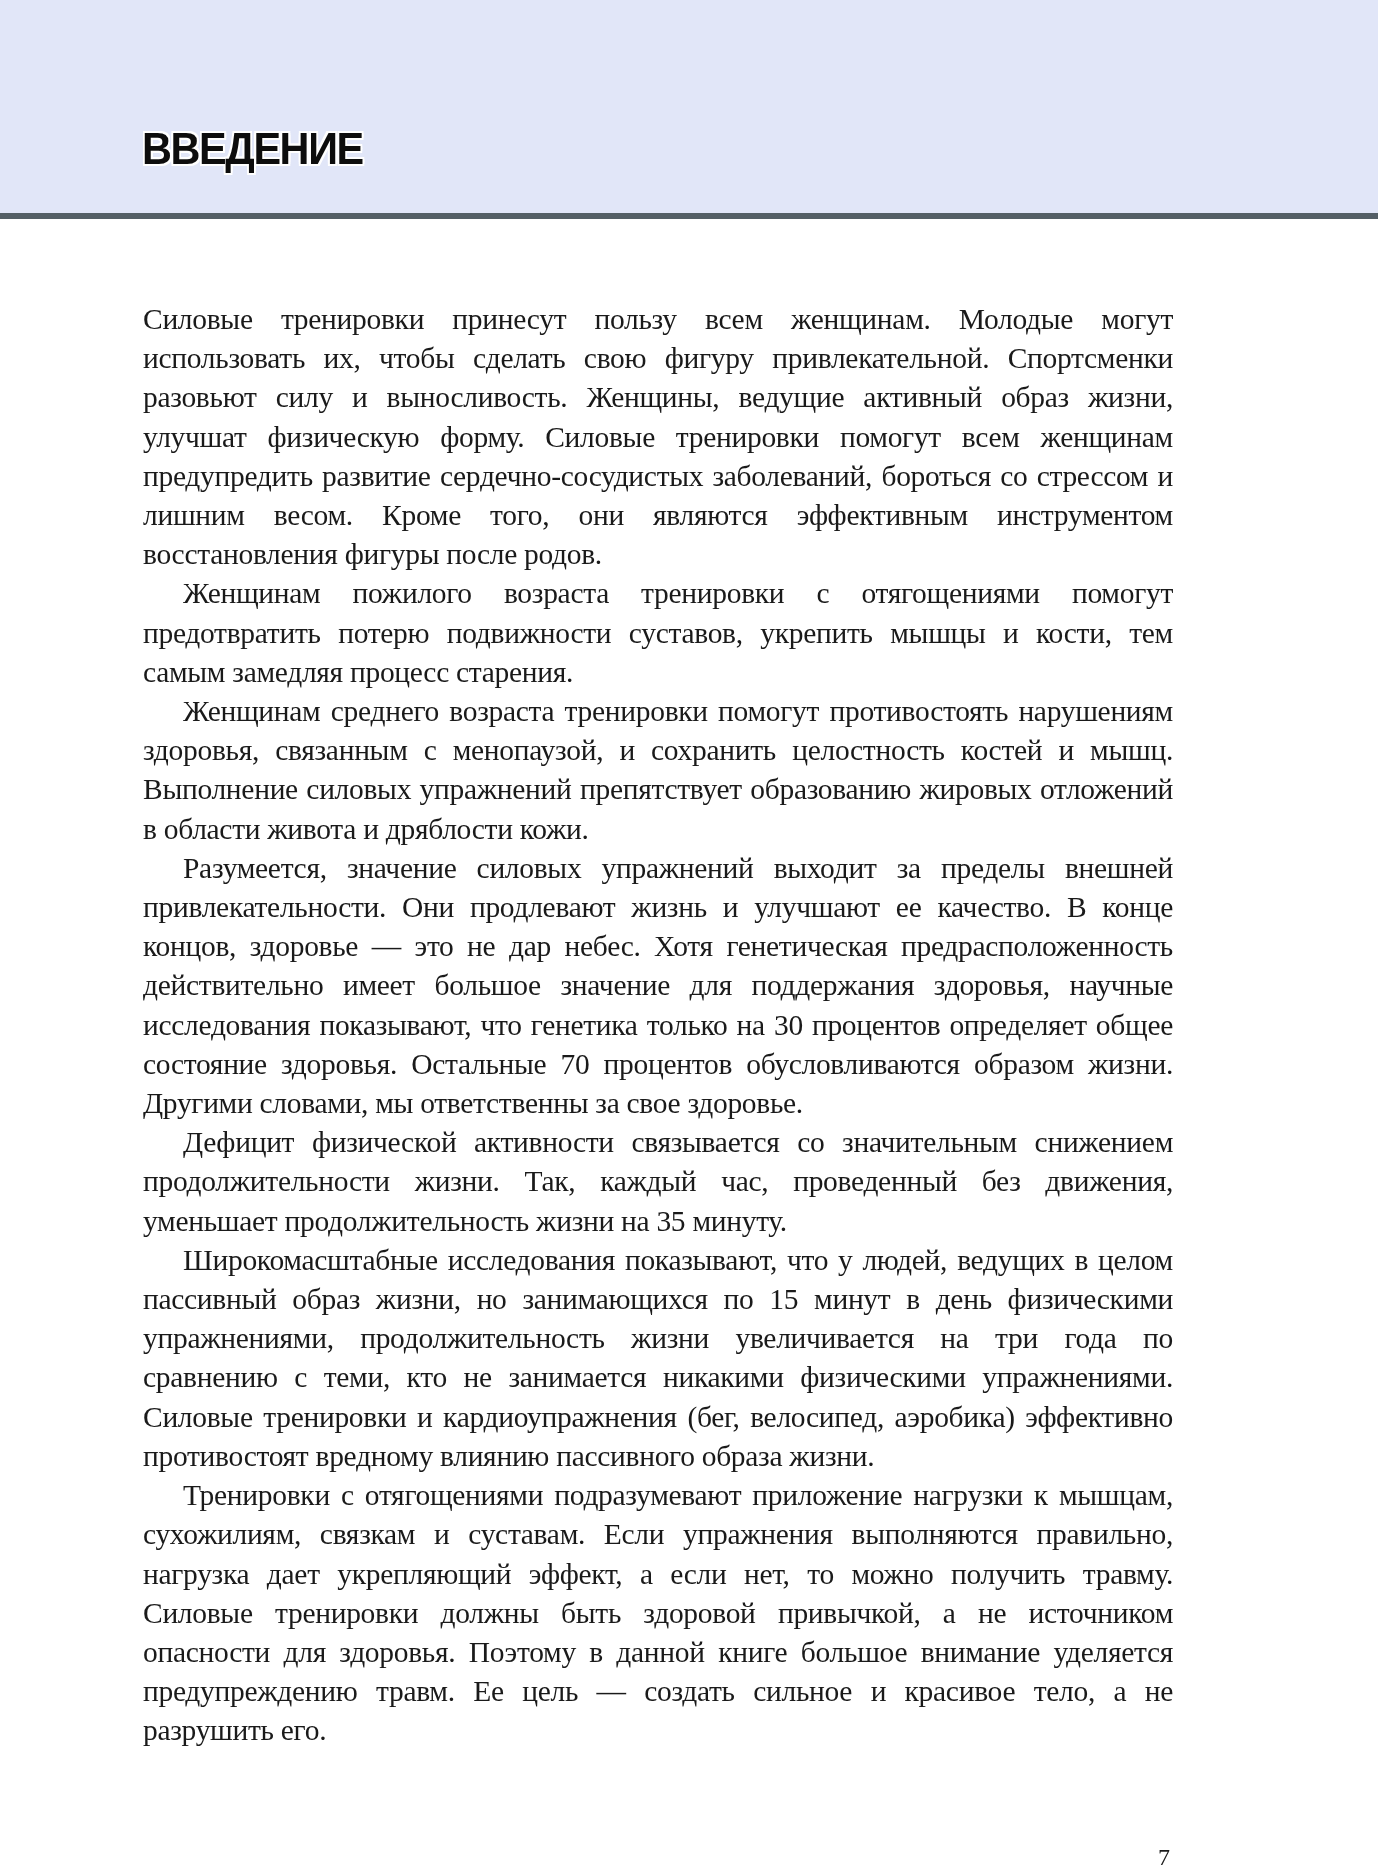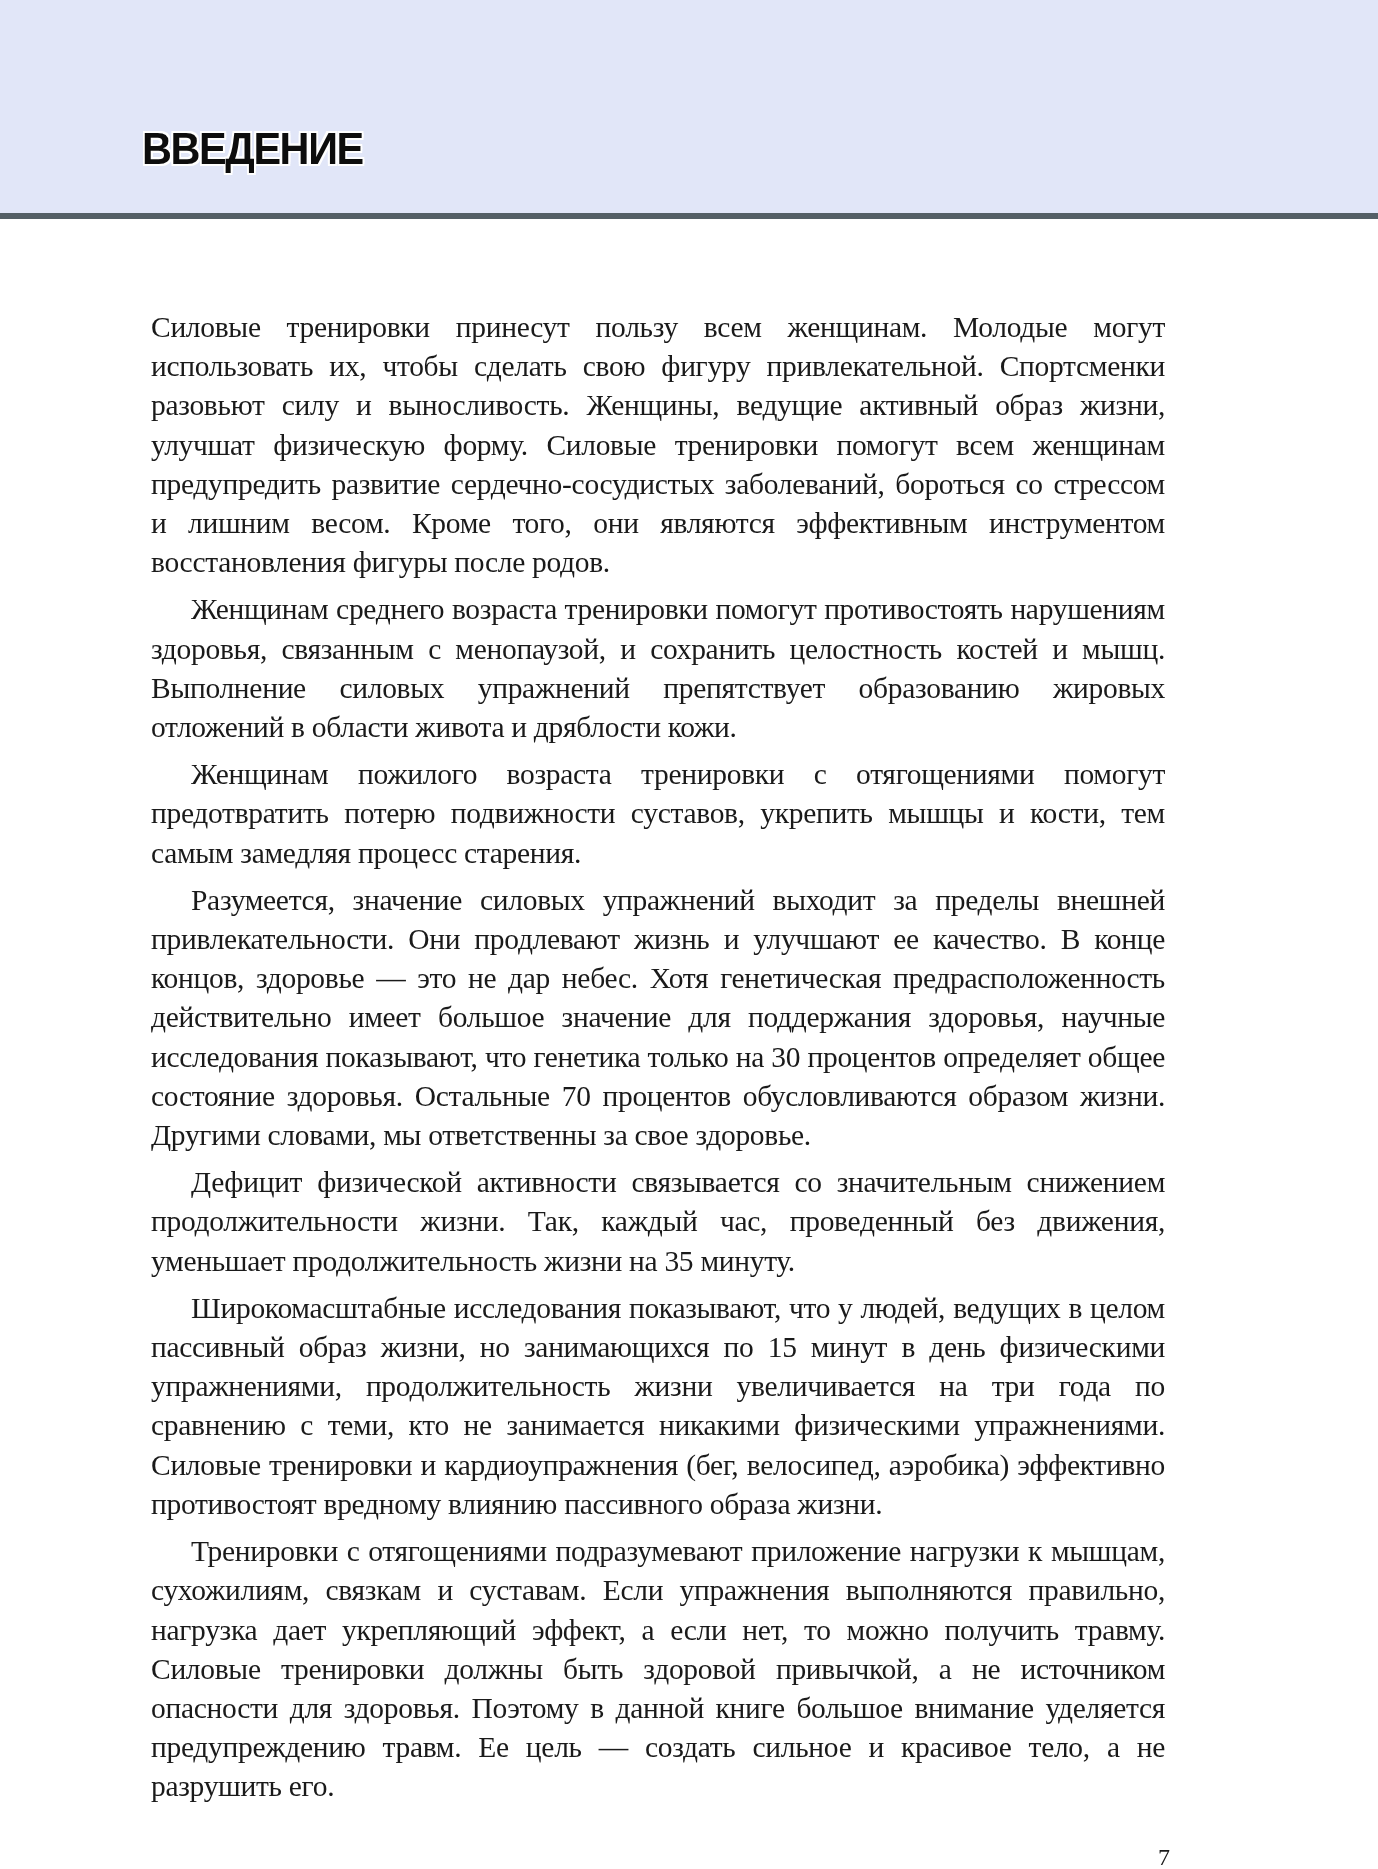--- a/index.html
+++ b/index.html
@@ -46,21 +46,21 @@
       transform: scaleX(0.92);
       transform-origin: left top;
     }
     .body-text {
       position: absolute;
       left: 143px;
       top: 300px;
       width: 1030px;
     }
     .body-text p {
-      margin: 8px;
+      margin: 0;
       font-size: 29.5px;
       line-height: 39.2px;
       text-align: justify;
       letter-spacing: -0.3px;
       hyphens: auto;
     }
     .body-text p.indent {
       text-indent: 40px;
     }
     .page-number {
@@ -73,21 +73,21 @@
   </style>
 </head>
 <body>
 
 <div class="header-band"></div>
 <div class="header-rule"></div>
 <h1 class="chapter-title">ВВЕДЕНИЕ</h1>
 
 <div class="body-text">
   <p>Силовые тренировки принесут пользу всем женщинам. Молодые могут использовать их, чтобы сделать свою фигуру привлекательной. Спортсменки разовьют силу и выносливость. Женщины, ведущие активный образ жизни, улучшат физическую форму. Силовые тренировки помогут всем женщинам предупредить развитие сердечно-сосудистых заболеваний, бороться со стрессом и лишним весом. Кроме того, они являются эффективным инструментом восстановления фигуры после родов.</p>
+  <p class="indent">Женщинам пожилого возраста тренировки с отягощениями помогут предотвратить потерю подвижности суставов, укрепить мышцы и кости, тем самым замедляя процесс старения.</p>
   <p class="indent">Женщинам среднего возраста тренировки помогут противостоять нарушениям здоровья, связанным с менопаузой, и сохранить целостность костей и мышц. Выполнение силовых упражнений препятствует образованию жировых отложений в области живота и дряблости кожи.</p>
-  <p class="indent">Женщинам пожилого возраста тренировки с отягощениями помогут предотвратить потерю подвижности суставов, укрепить мышцы и кости, тем самым замедляя процесс старения.</p>
   <p class="indent">Разумеется, значение силовых упражнений выходит за пределы внешней привлекательности. Они продлевают жизнь и улучшают ее качество. В конце концов, здоровье — это не дар небес. Хотя генетическая предрасположенность действительно имеет большое значение для поддержания здоровья, научные исследования показывают, что генетика только на 30 процентов определяет общее состояние здоровья. Остальные 70 процентов обусловливаются образом жизни. Другими словами, мы ответственны за свое здоровье.</p>
   <p class="indent">Дефицит физической активности связывается со значительным снижением продолжительности жизни. Так, каждый час, проведенный без движения, уменьшает продолжительность жизни на 35 минуту.</p>
   <p class="indent">Широкомасштабные исследования показывают, что у людей, ведущих в целом пассивный образ жизни, но занимающихся по 15 минут в день физическими упражнениями, продолжительность жизни увеличивается на три года по сравнению с теми, кто не занимается никакими физическими упражнениями. Силовые тренировки и кардиоупражнения (бег, велосипед, аэробика) эффективно противостоят вредному влиянию пассивного образа жизни.</p>
   <p class="indent">Тренировки с отягощениями подразумевают приложение нагрузки к мышцам, сухожилиям, связкам и суставам. Если упражнения выполняются правильно, нагрузка дает укрепляющий эффект, а если нет, то можно получить травму. Силовые тренировки должны быть здоровой привычкой, а не источником опасности для здоровья. Поэтому в данной книге большое внимание уделяется предупреждению травм. Ее цель — создать сильное и красивое тело, а не разрушить его.</p>
 </div>
 
 <div class="page-number">7</div>
 
 </body></html>

